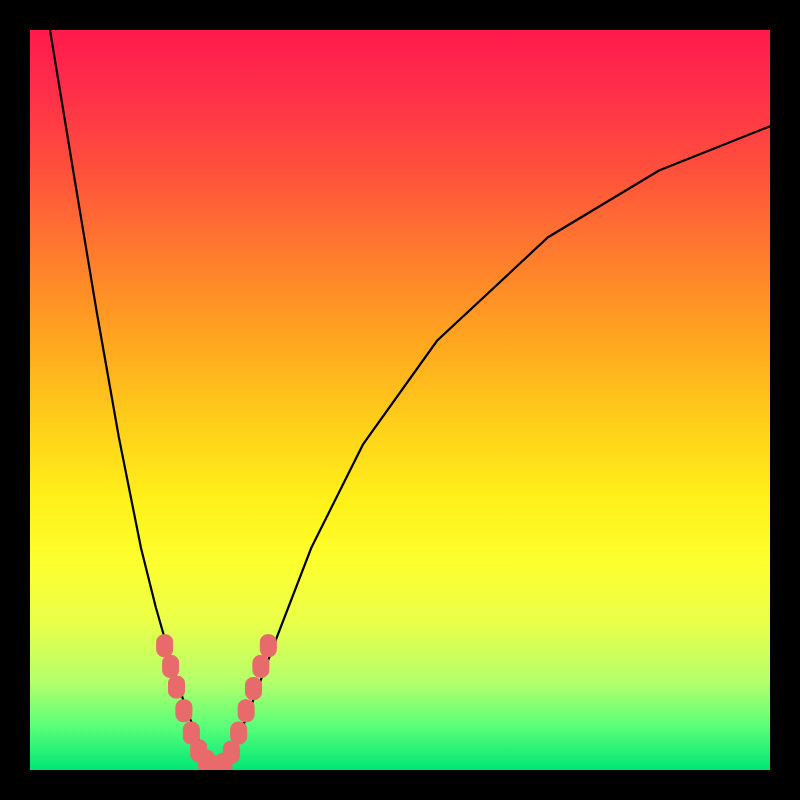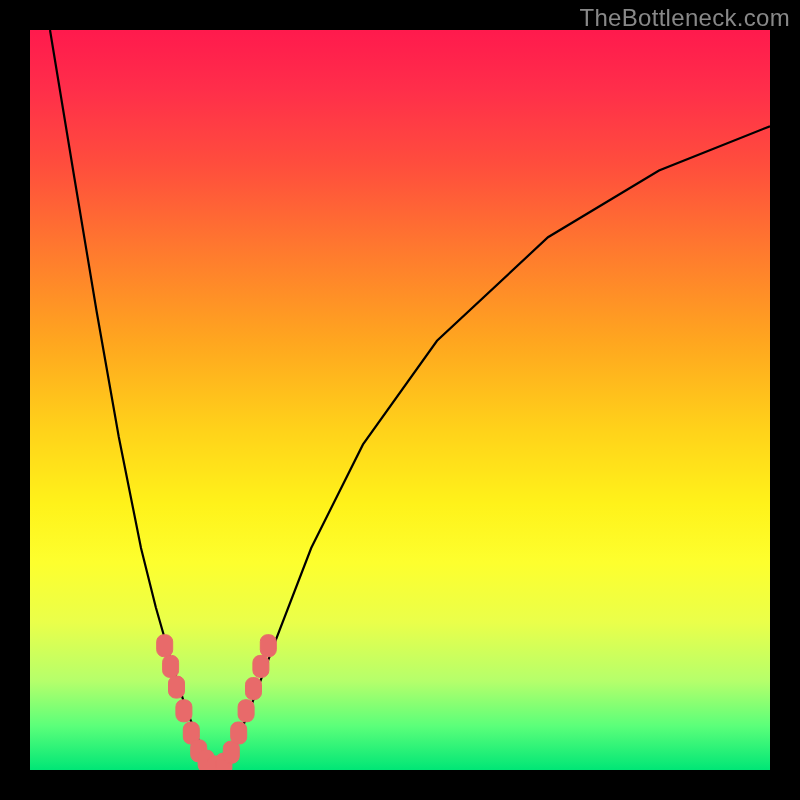--- a/index.html
+++ b/index.html
@@ -91,15 +91,14 @@
         <rect x="185.9" y="723.1" width="16" height="22" rx="7" ry="7" class="marker"></rect>
         <rect x="193.3" y="711.2" width="16" height="22" rx="7" ry="7" class="marker"></rect>
         <rect x="200.7" y="692.0" width="16" height="22" rx="7" ry="7" class="marker"></rect>
         <rect x="208.1" y="669.8" width="16" height="22" rx="7" ry="7" class="marker"></rect>
         <rect x="215.5" y="647.6" width="16" height="22" rx="7" ry="7" class="marker"></rect>
         <rect x="222.9" y="625.4" width="16" height="22" rx="7" ry="7" class="marker"></rect>
         <rect x="230.3" y="604.7" width="16" height="22" rx="7" ry="7" class="marker"></rect>
       </g>
   </svg>
 
-  <div class="watermark">TheBottleneck.com</div>
 
 </div>
 
 </body></html>

